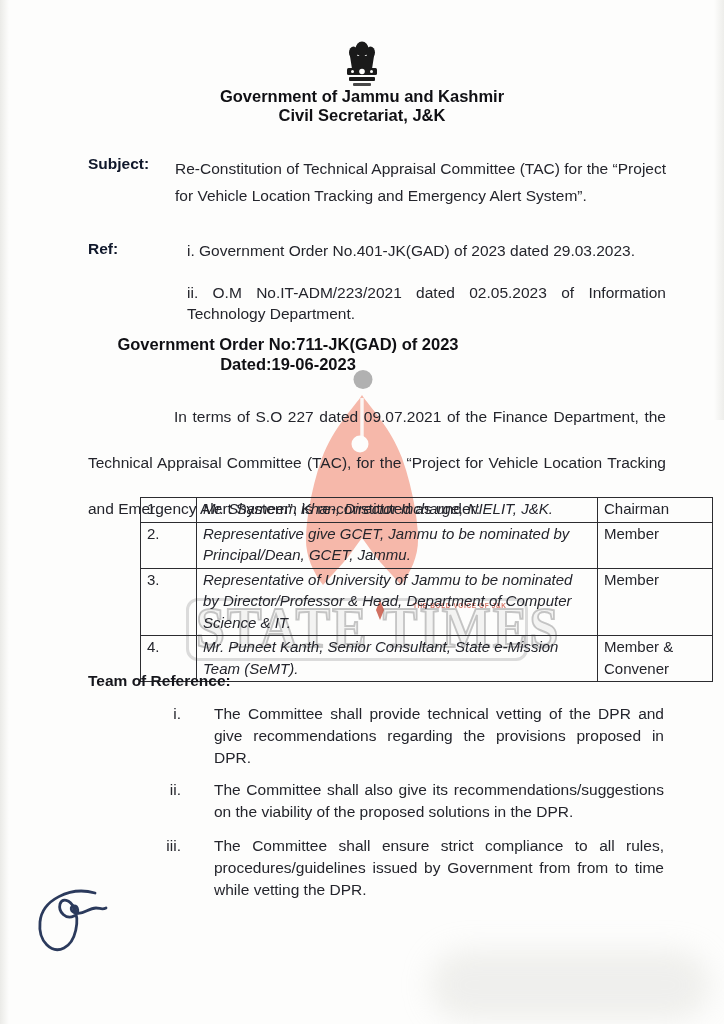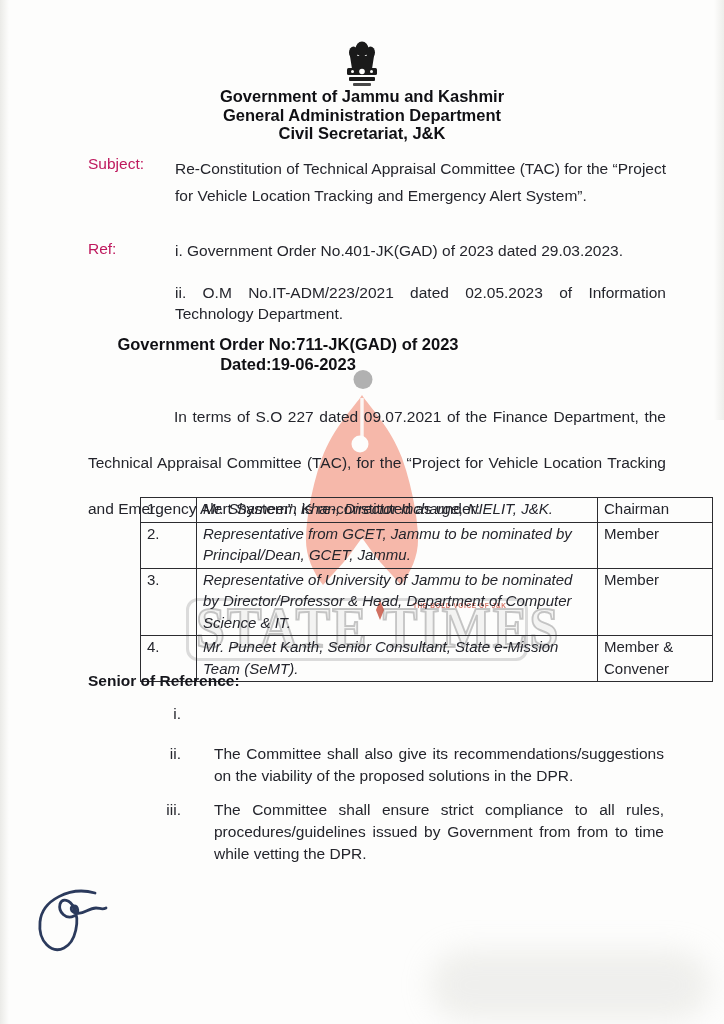--- a/index.html
+++ b/index.html
@@ -33,26 +33,26 @@
 
   .content { position:absolute; inset:0; z-index:1; }
 
   
   .emblem { left:340px; top:40px; width:44px; height:50px; }
   .doc-header { top:87px; left:0; width:724px; text-align:center;
     font-weight:bold; font-size:16.5px; line-height:18.5px; color:#101014; }
 
   
   .lbl-row { left:88px; width:578px; display:flex; }
-  .lbl { width:87px; flex:0 0 87px; font-weight:normal; color:#be185d; }
+  .lbl { width:87px; flex:0 0 87px; font-weight:bold; color:#0f172a; }
   .lbl-row .txt { flex:1; text-align:justify; }
   .subject-row { top:155px; font-size:15.5px; }
   .subject-row .txt { line-height:27px; }
   .ref-row { top:240px; font-size:15.5px; }
-  .ref-row .txt { line-height:21px; text-align:justify; }
+  .ref-row .txt { line-height:21px; text-align:justify;margin-left:12px; }
   .ref-item2 { margin-top:21px; }
 
   .order-head { top:335px; left:0; width:576px; text-align:center;
     font-weight:bold; font-size:16.5px; line-height:19.5px; color:#101014; }
 
   .main-para { top:394px; left:88px; width:578px; font-size:15.5px;
     line-height:46px; text-align:justify; text-indent:86px; }
 
   
   .committee { top:497px; left:140px; }
@@ -61,21 +61,21 @@
   table.ct td { border:1.6px solid #2c2c30; padding:0px 6px 2px 6px; vertical-align:top; }
   td.c-sno { width:43px; }
   td.c-desc { width:388px;font-style:italic; }
   td.c-role { width:102px; text-align:left; }
 
   .terms-head { top:672px; left:88px; font-weight:bold; font-size:15.5px; color:#15161c; }
   .terms-list { top:703px; left:140px; width:524px; font-size:15.5px; }
   .term-item { display:flex; line-height:22px; }
   .term-item .numeral { flex:0 0 41px; text-align:right; }
   .term-item .ttext { flex:1; margin-left:33px; text-align:justify; }
-  .term-gap-a { margin-top:18px; }
+  .term-gap-a { margin-top:10px; }
   .term-gap-b { margin-top:12px;justify-content:flex-end; }
 
   .sig { left:30px; top:884px; width:92px; height:76px; }
 </style>
 </head>
 <body>
 
 <div class="page">
 
   <div class="abs edge-left"></div>
@@ -105,21 +105,20 @@
       <rect x="7" y="28" width="30" height="7" rx="1.5"></rect>
       <circle cx="22" cy="31.5" r="2.8" fill="#fdfdfc"></circle>
       <circle cx="12.5" cy="31.5" r="1.5" fill="#fdfdfc"></circle>
       <circle cx="31.5" cy="31.5" r="1.5" fill="#fdfdfc"></circle>
       <rect x="9" y="37" width="26" height="4" rx="1"></rect>
       <rect x="13" y="43" width="18" height="3" rx="1" opacity="0.8"></rect>
     </svg>
 
     <div class="abs doc-header">
       <div>Government of Jammu and Kashmir</div>
-      <div>General Administration Department</div>
       <div>Civil Secretariat, J&amp;K</div>
     </div>
 
     <div class="abs lbl-row subject-row">
       <div class="lbl">Subject:</div>
       <div class="txt">Re-Constitution of Technical Appraisal Committee (TAC) for the “Project for Vehicle Location Tracking and Emergency Alert System”.</div>
     </div>
 
     <div class="abs lbl-row ref-row">
       <div class="lbl">Ref:</div>
@@ -139,41 +138,42 @@
     <div class="abs committee">
       <table class="ct">
         <tbody>
           <tr>
             <td class="c-sno">1.</td>
             <td class="c-desc">Mr. Shameem Khan, Director Incharge, NIELIT, J&amp;K.</td>
             <td class="c-role">Chairman</td>
           </tr>
           <tr>
             <td class="c-sno">2.</td>
-            <td class="c-desc">Representative from GCET, Jammu to be nominated by Principal/Dean, GCET, Jammu.</td>
+            <td class="c-desc">Representative give GCET, Jammu to be nominated by Principal/Dean, GCET, Jammu.</td>
             <td class="c-role">Member</td>
           </tr>
           <tr>
             <td class="c-sno">3.</td>
             <td class="c-desc">Representative of University of Jammu to be nominated by Director/Professor &amp; Head, Department of Computer Science &amp; IT.</td>
             <td class="c-role">Member</td>
           </tr>
           <tr>
             <td class="c-sno">4.</td>
             <td class="c-desc">Mr. Puneet Kanth, Senior Consultant, State e-Mission Team (SeMT).</td>
             <td class="c-role">Member &amp; Convener</td>
           </tr>
         </tbody>
       </table>
     </div>
 
-    <div class="abs terms-head">Senior of Reference:</div>
+    <div class="abs terms-head">Team of Reference:</div>
     <div class="abs terms-list">
       <div class="term-item">
         <div class="numeral">i.</div>
+        <div class="ttext">The Committee shall provide technical vetting of the DPR and give recommendations regarding the provisions proposed in DPR.</div>
       </div>
       <div class="term-item term-gap-a">
         <div class="numeral">ii.</div>
         <div class="ttext">The Committee shall also give its recommendations/suggestions on the viability of the proposed solutions in the DPR.</div>
       </div>
       <div class="term-item term-gap-b">
         <div class="numeral">iii.</div>
         <div class="ttext">The Committee shall ensure strict compliance to all rules, procedures/guidelines issued by Government from from to time while vetting the DPR.</div>
       </div>
     </div>

